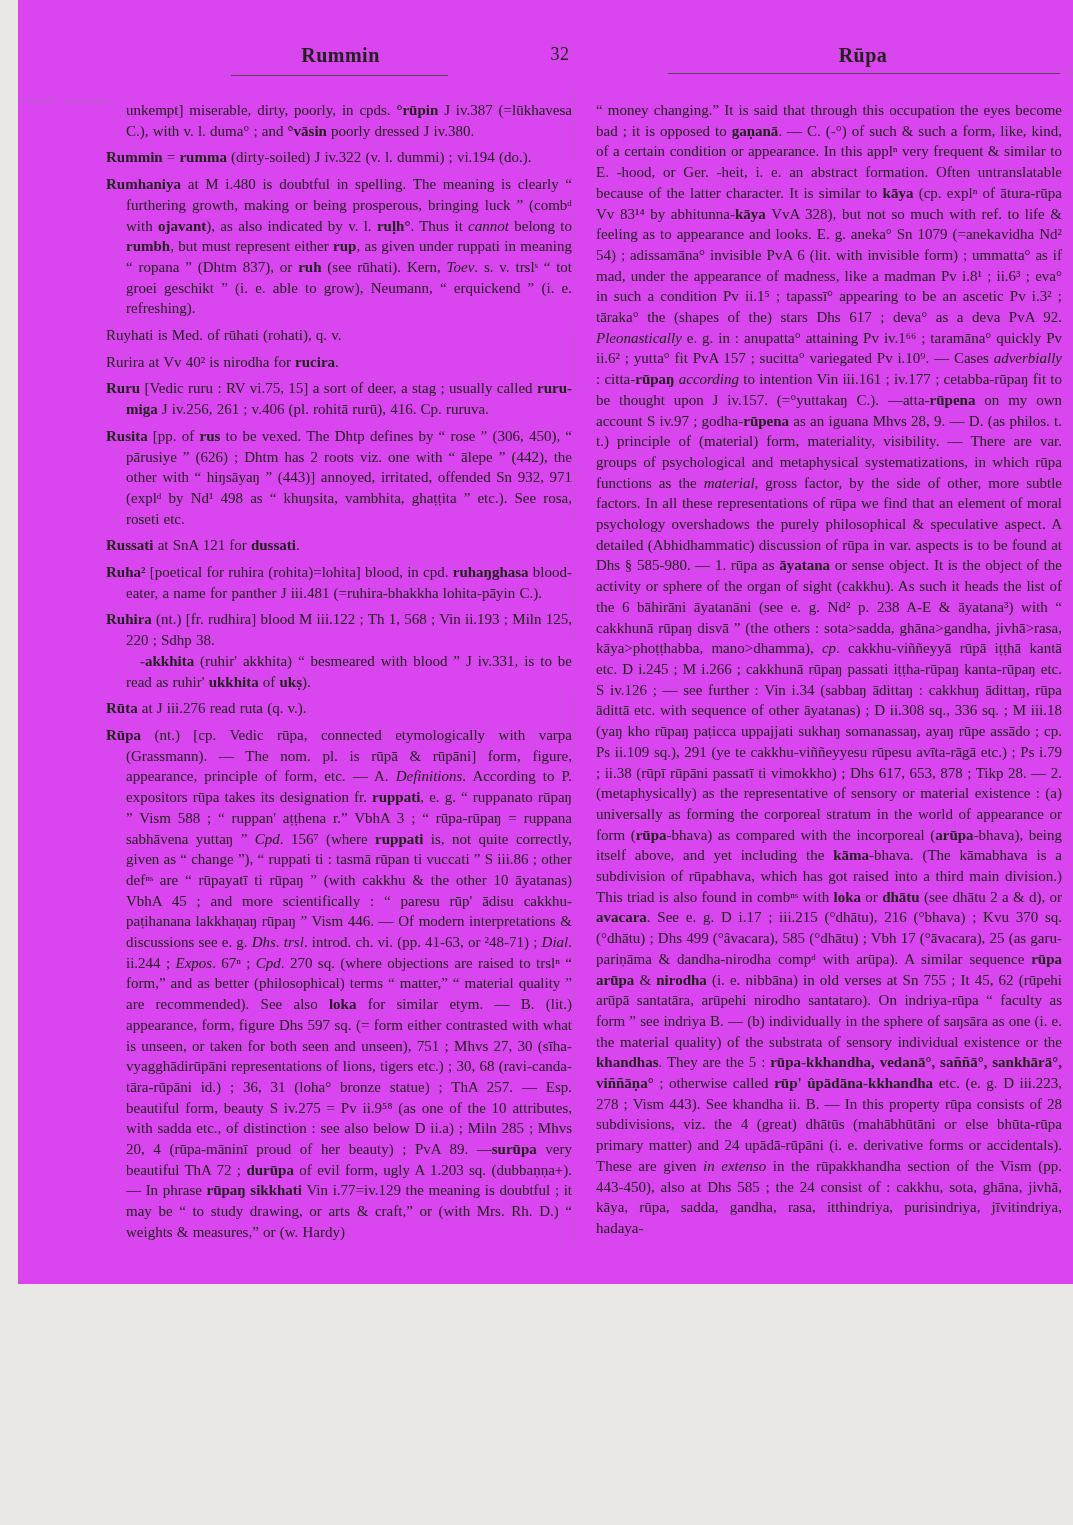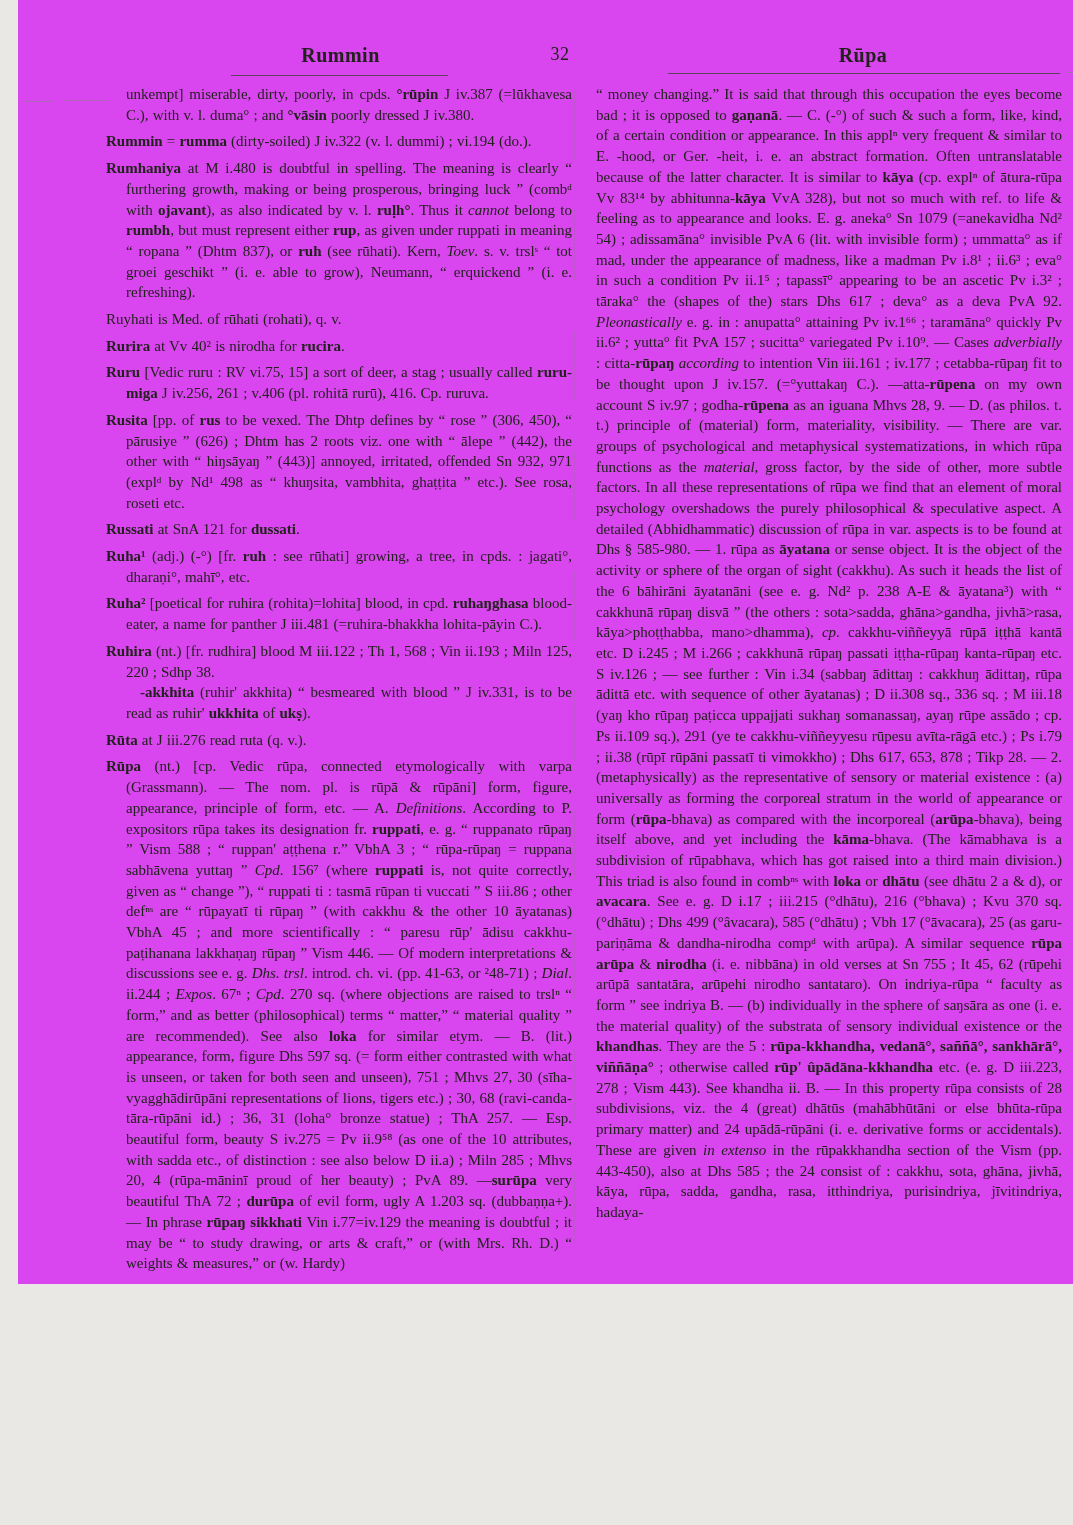--- a/index.html
+++ b/index.html
@@ -21,21 +21,21 @@
   .hdr-num   { left:497px; width:90px;  font-size:18px; }
   .hdr-right { left:650px; width:390px; font-weight:bold; }
   .rule { position:absolute; height:0; border-top:1.6px solid #45423e; opacity:0.85; }
   .rule-left  { top:75px; left:213px; width:217px; }
   .rule-right { top:73px; left:650px; width:392px; }
   .dash { position:absolute; height:0; border-top:1.2px solid #8b8781; opacity:0.55; }
   .dash-a { top:101px; left:6px;  width:30px; }
   .dash-b { top:100px; left:46px; width:44px; }
   .dash-c { top:72px;  left:1048px; width:22px; }
   
-  .columns { position:absolute; top:84px; left:88px; width:956px; display:flex; gap:24px;justify-content:space-between; }
+  .columns { position:absolute; top:100px; left:88px; width:956px; display:flex; gap:24px;justify-content:space-between; }
   .col { width:466px; text-align:justify; font-size:15px; line-height:20.7px;
          word-spacing:0.4px; }
   .col p { margin:0 0 6px 0; }
   .col-left .entry { text-indent:-20px; padding-left:20px; }
   .col-left .cont  { text-indent:0; padding-left:20px; }
   .col-left .tight { margin-bottom:0; }
   .col-left .sub   { text-indent:14px; padding-left:20px;font-family:Liberation Serif, serif; }
   .col-right p { margin:0; text-indent:0; }
   
   .divider { position:absolute; top:90px; left:556px; width:1.4px; height:1350px;
@@ -64,25 +64,24 @@
   <div class="dash dash-c"></div>
 
   <div class="divider"></div>
 
   <div class="columns">
     <div class="col col-left" id="col-left">
         <p class="cont"><span>unkempt] miserable, dirty, poorly, in cpds. </span><span style="font-weight: bold;">°rūpin</span><span> J iv.387 (=lūkhavesa C.), with v. l. duma° ; and </span><span style="font-weight: bold;">°vāsin</span><span> poorly dressed J iv.380.</span></p>
         <p class="entry"><span style="font-weight: bold;">Rummin</span><span> = </span><span style="font-weight: bold;">rumma</span><span> (dirty-soiled) J iv.322 (v. l. dummi) ; vi.194 (do.).</span></p>
         <p class="entry"><span style="font-weight: bold;">Rumhaniya</span><span> at M i.480 is doubtful in spelling.  The meaning is clearly “ furthering growth, making or being prosperous, bringing luck ” (combᵈ with </span><span style="font-weight: bold;">ojavant</span><span>), as also indicated by v. l. </span><span style="font-weight: bold;">ruḷh°</span><span>.  Thus it </span><span style="font-style: italic;">cannot</span><span> belong to </span><span style="font-weight: bold;">rumbh</span><span>, but must represent either </span><span style="font-weight: bold;">rup</span><span>, as given under ruppati in meaning “ ropana ” (Dhtm 837), or </span><span style="font-weight: bold;">ruh</span><span> (see rūhati).  Kern, </span><span style="font-style: italic;">Toev</span><span>. s. v. trslˢ “ tot groei geschikt ” (i. e. able to grow), Neumann, “ erquickend ” (i. e. refreshing).</span></p>
         <p class="entry"><span style="font-weight: normal;">Ruyhati</span><span> is Med. of rūhati (rohati), q. v.</span></p>
-        <p class="entry"><span style="font-weight: bold;">Rurira</span><span> at Vv 40² is nirodha for </span><span style="font-weight: bold;">rucira</span><span>.</span></p>
+        <p class="entry"><span style="font-weight: normal;">Rurira</span><span> at Vv 40² is nirodha for </span><span style="font-weight: bold;">rucira</span><span>.</span></p>
         <p class="entry"><span style="font-weight: bold;">Ruru</span><span> [Vedic ruru : RV vi.75, 15] a sort of deer, a stag ; usually called </span><span style="font-weight: bold;">ruru-miga</span><span> J iv.256, 261 ; v.406 (pl. rohitā rurū), 416.  Cp. ruruva.</span></p>
         <p class="entry"><span style="font-weight: bold;">Rusita</span><span> [pp. of </span><span style="font-weight: bold;">rus</span><span> to be vexed.  The Dhtp defines by “ rose ” (306, 450), “ pārusiye ” (626) ; Dhtm has 2 roots viz. one with “ ālepe ” (442), the other with “ hiŋsāyaŋ ” (443)] annoyed, irritated, offended Sn 932, 971 (explᵈ by Nd¹ 498 as “ khuŋsita, vambhita, ghaṭṭita ” etc.).  See rosa, roseti etc.</span></p>
         <p class="entry"><span style="font-weight: bold;">Russati</span><span> at SnA 121 for </span><span style="font-weight: bold;">dussati</span><span>.</span></p>
-        <p class="entry"><span style="font-weight: bold;">Ruha¹</span><span> (adj.) (-°) [fr. </span><span style="font-weight: bold;">ruh</span><span> : see rūhati] growing, a tree, in cpds. : jagati°, dharaṇi°, mahī°, etc.</span></p>
         <p class="entry"><span style="font-weight: bold;">Ruha²</span><span> [poetical for ruhira (rohita)=lohita] blood, in cpd. </span><span style="font-weight: bold;">ruhaŋghasa</span><span> blood-eater, a name for panther J iii.481 (=ruhira-bhakkha lohita-pāyin C.).</span></p>
         <p class="entry tight"><span style="font-weight: bold;">Ruhira</span><span> (nt.) [fr. rudhira] blood M iii.122 ; Th 1, 568 ; Vin ii.193 ; Miln 125, 220 ; Sdhp 38.</span></p>
         <p class="sub"><span style="font-weight: bold;">-akkhita</span><span> (ruhir' akkhita) “ besmeared with blood ” J iv.331, is to be read as ruhir' </span><span style="font-weight: bold;">ukkhita</span><span> of </span><span style="font-weight: bold;">ukṣ</span><span>).</span></p>
         <p class="entry"><span style="font-weight: bold;">Rūta</span><span> at J iii.276 read </span><span style="font-weight: normal;">ruta</span><span> (q. v.).</span></p>
         <p class="entry"><span style="font-weight: bold;">Rūpa</span><span> (nt.) [cp. Vedic rūpa, connected etymologically with varpa (Grassmann). — The nom. pl. is rūpā &amp; rūpāni] form, figure, appearance, principle of form, etc. — A. </span><span style="font-style: italic;">Definitions</span><span>.  According to P. expositors rūpa takes its designation fr. </span><span style="font-weight: bold;">ruppati</span><span>, e. g. “ ruppanato rūpaŋ ” Vism 588 ; “ ruppan' aṭṭhena r.” VbhA 3 ; “ rūpa-rūpaŋ = ruppana sabhāvena yuttaŋ ” </span><span style="font-style: italic;">Cpd</span><span>. 156⁷ (where </span><span style="font-weight: bold;">ruppati</span><span> is, not quite correctly, given as “ change ”), “ ruppati ti : tasmā rūpan ti vuccati ” S iii.86 ; other defⁿˢ are “ rūpayatī ti rūpaŋ ” (with cakkhu &amp; the other 10 āyatanas) VbhA 45 ; and more scientifically : “ paresu rūp' ādisu cakkhu-paṭihanana lakkhaṇaŋ rūpaŋ ” Vism 446. — Of modern interpretations &amp; discussions see e. g. </span><span style="font-style: italic;">Dhs. trsl</span><span>. introd. ch. vi. (pp. 41-63, or ²48-71) ; </span><span style="font-style: italic;">Dial</span><span>. ii.244 ; </span><span style="font-style: italic;">Expos</span><span>. 67ⁿ ; </span><span style="font-style: italic;">Cpd</span><span>. 270 sq. (where objections are raised to trslⁿ “ form,” and as better (philosophical) terms “ matter,” “ material quality ” are recommended).  See also </span><span style="font-weight: bold;">loka</span><span> for similar etym. — B. (lit.) appearance, form, figure Dhs 597 sq. (= form either contrasted with what is unseen, or taken for both seen and unseen), 751 ; Mhvs 27, 30 (sīha-vyagghādirūpāni representations of lions, tigers etc.) ; 30, 68 (ravi-canda-tāra-rūpāni id.) ; 36, 31 (loha° bronze statue) ; ThA 257. — Esp. beautiful form, beauty S iv.275 = Pv ii.9⁵⁸ (as one of the 10 attributes, with sadda etc., of distinction : see also below D ii.a) ; Miln 285 ; Mhvs 20, 4 (rūpa-māninī proud of her beauty) ; PvA 89. —</span><span style="font-weight: bold;">surūpa</span><span> very beautiful ThA 72 ; </span><span style="font-weight: bold;">durūpa</span><span> of evil form, ugly A 1.203 sq. (dubbaṇṇa+). — In phrase </span><span style="font-weight: bold;">rūpaŋ sikkhati</span><span> Vin i.77=iv.129 the meaning is doubtful ; it may be “ to study drawing, or arts &amp; craft,” or (with Mrs. Rh. D.) “ weights &amp; measures,” or (w. Hardy)</span></p>
       </div>
     <div class="col col-right" id="col-right">
         <p class="cont"><span>“ money changing.”  It is said that through this occupation the eyes become bad ; it is opposed to </span><span style="font-weight: bold;">gaṇanā</span><span>. — C. (-°) of such &amp; such a form, like, kind, of a certain condition or appearance.  In this applⁿ very frequent &amp; similar to E. -hood, or Ger. -heit, i. e. an abstract formation.  Often untranslatable because of the latter character.  It is similar to </span><span style="font-weight: bold;">kāya</span><span> (cp. explⁿ of ātura-rūpa Vv 83¹⁴ by abhitunna-</span><span style="font-weight: bold;">kāya</span><span> VvA 328), but not so much with ref. to life &amp; feeling as to appearance and looks.  E. g. aneka° Sn 1079 (=anekavidha Nd² 54) ; adissamāna° invisible PvA 6 (lit. with invisible form) ; ummatta° as if mad, under the appearance of madness, like a madman Pv i.8¹ ; ii.6³ ; eva° in such a condition Pv ii.1⁵ ; tapassī° appearing to be an ascetic Pv i.3² ; tāraka° the (shapes of the) stars Dhs 617 ; deva° as a deva PvA 92.  </span><span style="font-style: italic;">Pleonastically</span><span> e. g. in : anupatta° attaining Pv iv.1⁶⁶ ; taramāna° quickly Pv ii.6² ; yutta° fit PvA 157 ; sucitta° variegated Pv i.10⁹. — Cases </span><span style="font-style: italic;">adverbially</span><span> : citta-</span><span style="font-weight: bold;">rūpaŋ</span><span> </span><span style="font-style: italic;">according</span><span> to intention Vin iii.161 ; iv.177 ; cetabba-rūpaŋ fit to be thought upon J iv.157. (=°yuttakaŋ C.). —atta-</span><span style="font-weight: bold;">rūpena</span><span> on my own account S iv.97 ; godha-</span><span style="font-weight: bold;">rūpena</span><span> as an iguana Mhvs 28, 9. — D. (as philos. t. t.) principle of (material) form, materiality, visibility. — There are var. groups of psychological and metaphysical systematizations, in which rūpa functions as the </span><span style="font-style: italic;">material</span><span>, gross factor, by the side of other, more subtle factors.  In all these representations of rūpa we find that an element of moral psychology overshadows the purely philosophical &amp; speculative aspect.  A detailed (Abhidhammatic) discussion of rūpa in var. aspects is to be found at Dhs § 585-980. — 1. rūpa as </span><span style="font-weight: bold;">āyatana</span><span> or sense object.  It is the object of the activity or sphere of the organ of sight (cakkhu). As such it heads the list of the 6 bāhirāni āyatanāni (see e. g. Nd² p. 238 A-E &amp; āyatana³) with “ cakkhunā rūpaŋ disvā ” (the others : sota&gt;sadda, ghāna&gt;gandha, jivhā&gt;rasa, kāya&gt;phoṭṭhabba, mano&gt;dhamma), </span><span style="font-style: italic;">cp</span><span>. cakkhu-viññeyyā rūpā iṭṭhā kantā etc. D i.245 ; M i.266 ; cakkhunā rūpaŋ passati iṭṭha-rūpaŋ kanta-rūpaŋ etc. S iv.126 ; — see further : Vin i.34 (sabbaŋ ādittaŋ : cakkhuŋ ādittaŋ, rūpa ādittā etc. with sequence of other āyatanas) ; D ii.308 sq., 336 sq. ; M iii.18 (yaŋ kho rūpaŋ paṭicca uppajjati sukhaŋ somanassaŋ, ayaŋ rūpe assādo ; cp. Ps ii.109 sq.), 291 (ye te cakkhu-viññeyyesu rūpesu avīta-rāgā etc.) ; Ps i.79 ; ii.38 (rūpī rūpāni passatī ti vimokkho) ; Dhs 617, 653, 878 ; Tikp 28. — 2. (metaphysically) as the representative of sensory or material existence : (a) universally as forming the corporeal stratum in the world of appearance or form (</span><span style="font-weight: bold;">rūpa</span><span>-bhava) as compared with the incorporeal (</span><span style="font-weight: bold;">arūpa</span><span>-bhava), being itself above, and yet including the </span><span style="font-weight: bold;">kāma</span><span>-bhava. (The kāmabhava is a subdivision of rūpabhava, which has got raised into a third main division.)  This triad is also found in combⁿˢ with </span><span style="font-weight: bold;">loka</span><span> or </span><span style="font-weight: bold;">dhātu</span><span> (see dhātu 2 a &amp; d), or </span><span style="font-weight: bold;">avacara</span><span>.  See e. g. D i.17 ; iii.215 (°dhātu), 216 (°bhava) ; Kvu 370 sq. (°dhātu) ; Dhs 499 (°âvacara), 585 (°dhātu) ; Vbh 17 (°āvacara), 25 (as garu-pariṇāma &amp; dandha-nirodha compᵈ with arūpa).  A similar sequence </span><span style="font-weight: bold;">rūpa arūpa</span><span> &amp; </span><span style="font-weight: bold;">nirodha</span><span> (i. e. nibbāna) in old verses at Sn 755 ; It 45, 62 (rūpehi arūpā santatāra, arūpehi nirodho santataro).  On indriya-rūpa “ faculty as form ” see indriya B. — (b) individually in the sphere of saŋsāra as one (i. e. the material quality) of the substrata of sensory individual existence or the </span><span style="font-weight: bold;">khandhas</span><span>.  They are the 5 : </span><span style="font-weight: bold;">rūpa-kkhandha, vedanā°, saññā°, sankhārā°, viññāṇa°</span><span> ; otherwise called </span><span style="font-weight: bold;">rūp' ûpādāna-kkhandha</span><span> etc. (e. g. D iii.223, 278 ; Vism 443). See khandha ii. B. — In this property rūpa consists of 28 subdivisions, viz. the 4 (great) dhātūs (mahābhūtāni or else bhūta-rūpa primary matter) and 24 upādā-rūpāni (i. e. derivative forms or accidentals).  These are given </span><span style="font-style: italic;">in extenso</span><span> in the rūpakkhandha section of the Vism (pp. 443-450), also at Dhs 585 ; the 24 consist of : cakkhu, sota, ghāna, jivhā, kāya, rūpa, sadda, gandha, rasa, itthindriya, purisindriya, jīvitindriya, hadaya-</span></p>
       </div>
   </div>

